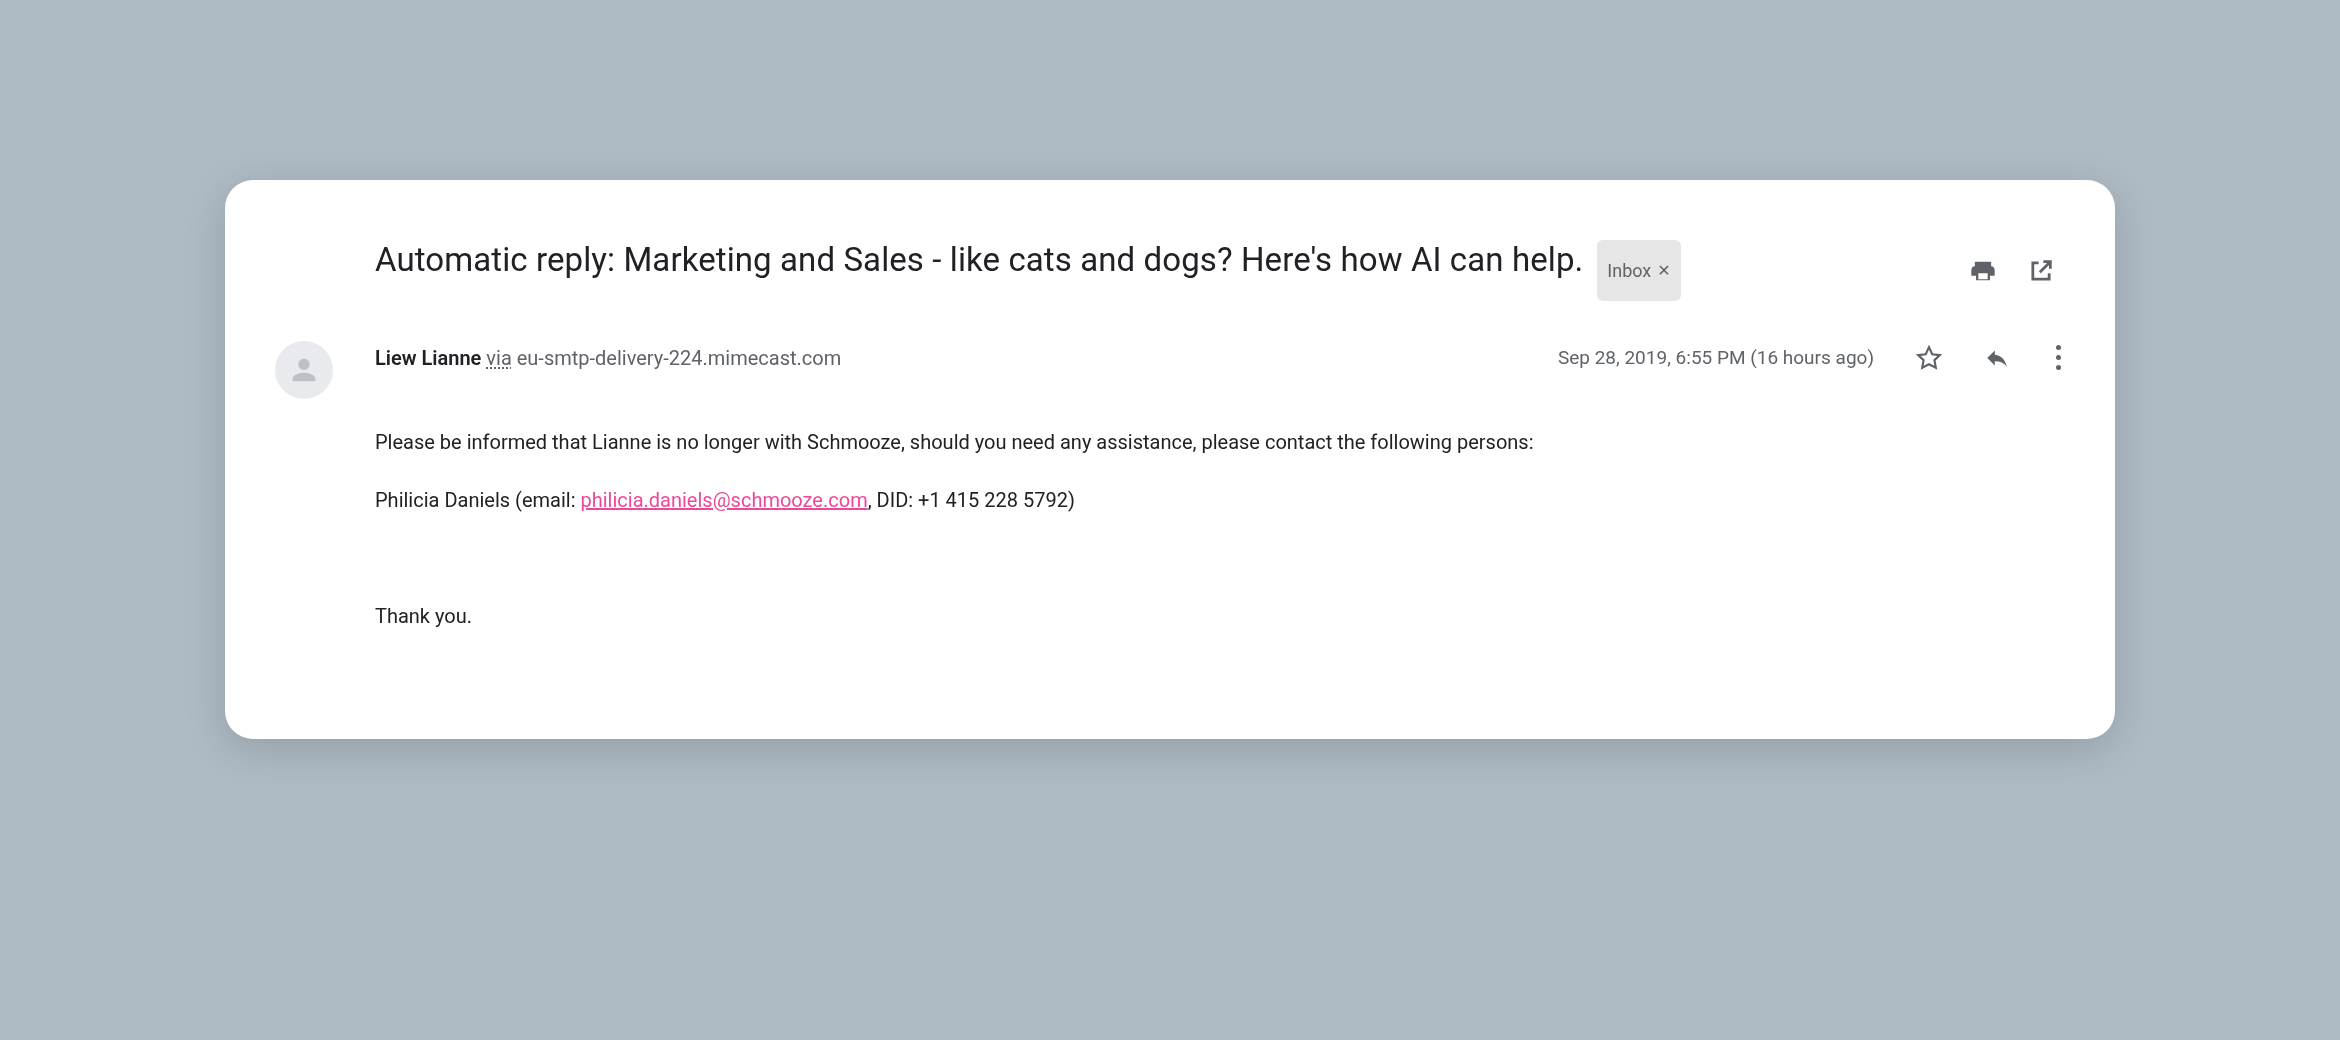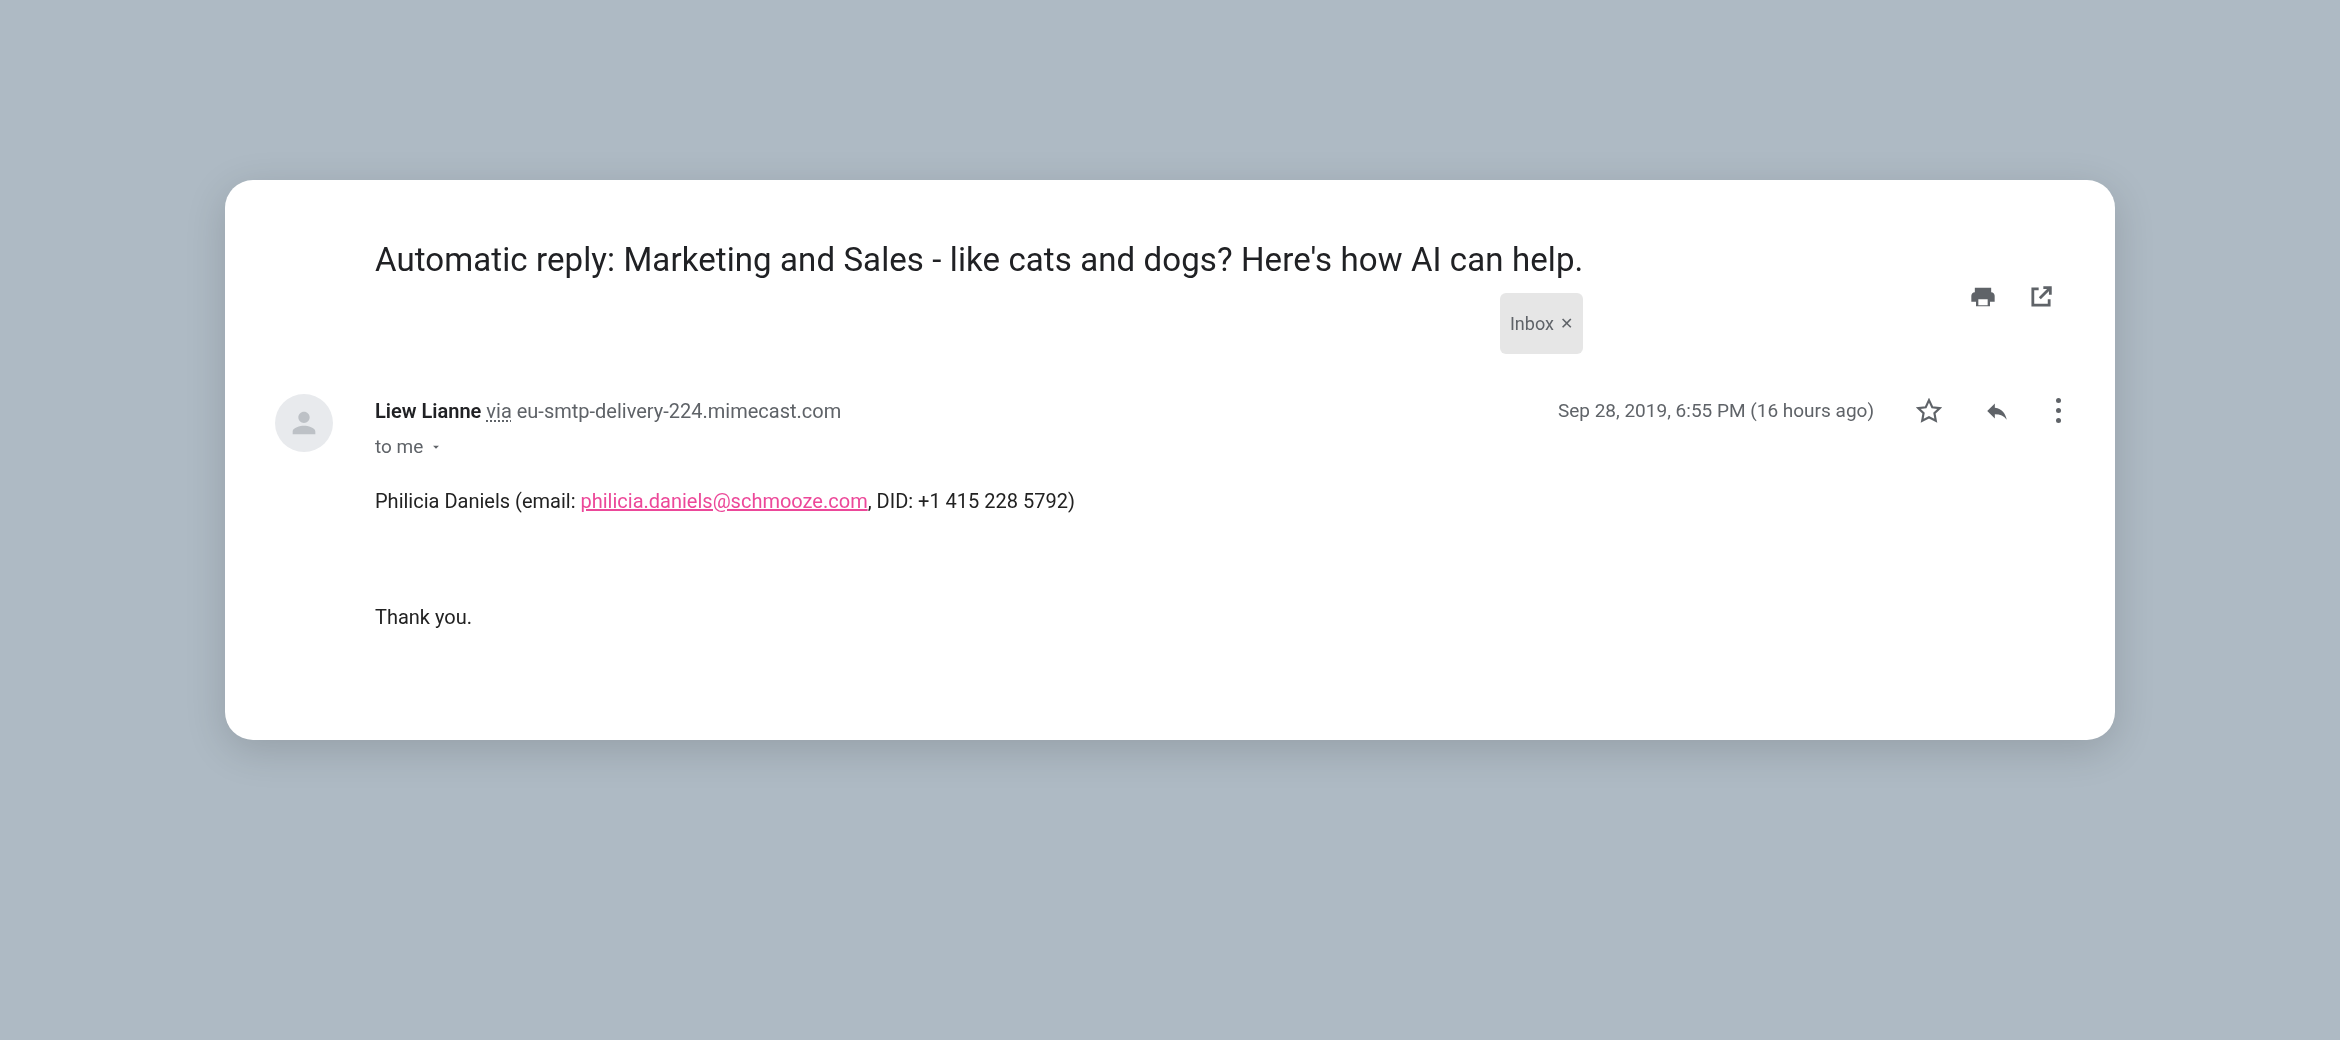--- a/index.html
+++ b/index.html
@@ -24,24 +24,23 @@
   .subject-row {
     display: flex;
     align-items: center;
     justify-content: space-between;
     margin-left: 100px;
     margin-right: 10px;
     margin-bottom: 40px;
   }
   .subject-left {
     display: flex;
-    align-items: flex-end;
+    align-items: flex-start;
     gap: 14px;
     flex-wrap: wrap;
-    flex-direction: column;
   }
   .subject-text {
     font-size: 33px;
     color: #202124;
     letter-spacing: 0.1px;
   }
   .label-chip {
     background: #e6e6e6;
     color: #5f6368;
     font-size: 18px;
@@ -201,30 +200,25 @@
           </span>
           <span class="icon-btn">
             <span class="more-dots">
                 <span></span>
                 <span></span>
                 <span></span>
               </span>
           </span>
         </div>
       </div>
-      <div class="to-line">
-        <span>to me</span>
-        <svg viewBox="0 0 24 24">
-            <path d="M7 10l5 5 5-5z"></path>
-          </svg>
-      </div>
     </div>
   </div>
 
   <div class="body-block">
+    <p>Please be informed that Lianne is no longer with Schmooze, should you need any assistance, please contact the following persons:</p>
     <p>
       <span>Philicia Daniels (email: </span><a href="#">philicia.daniels@schmooze.com</a><span>, DID: +1 415 228 5792)</span>
     </p>
     <p><br></p>
     <p>Thank you.</p>
   </div>
 
 </div>
 
 </body></html>

